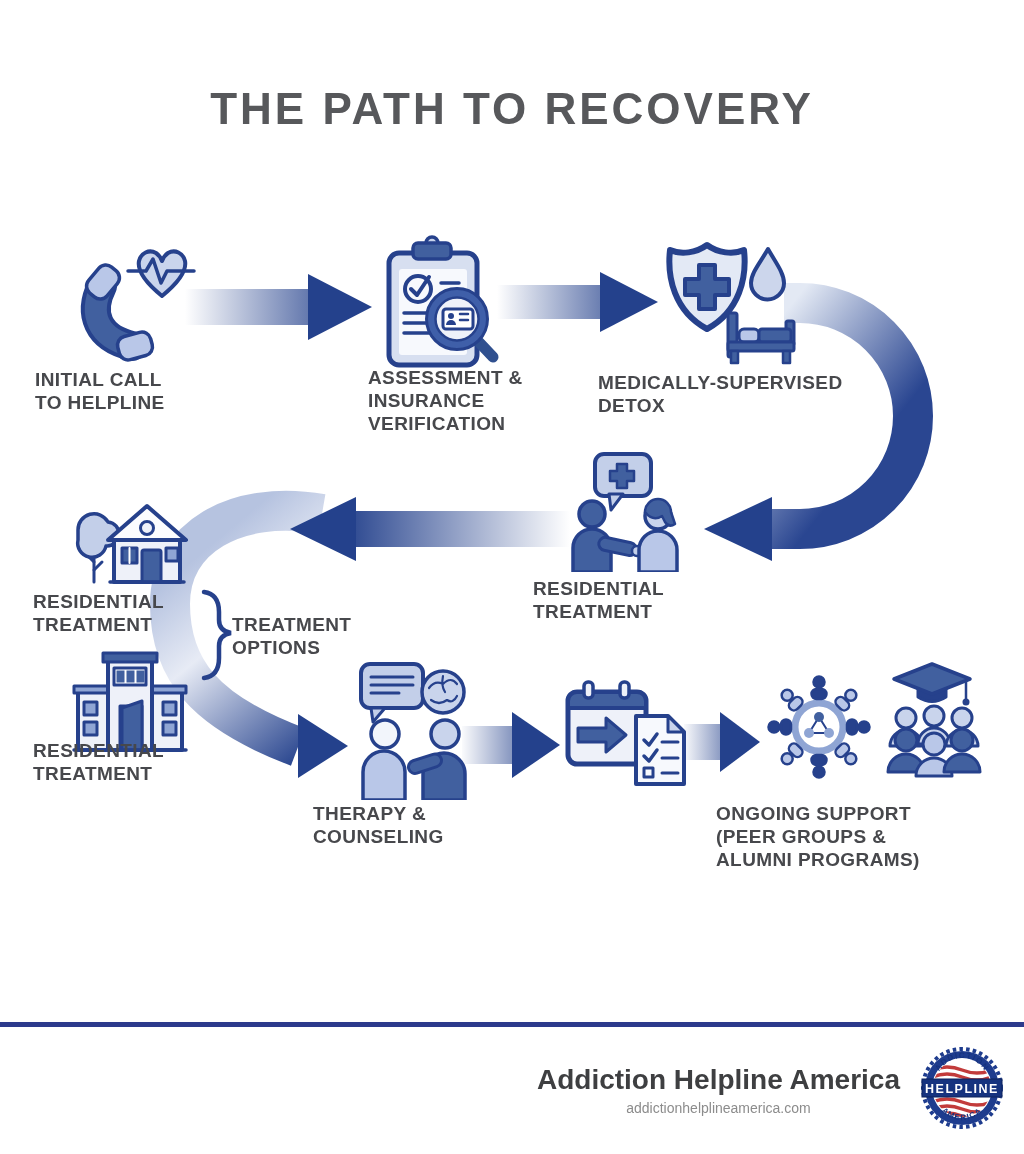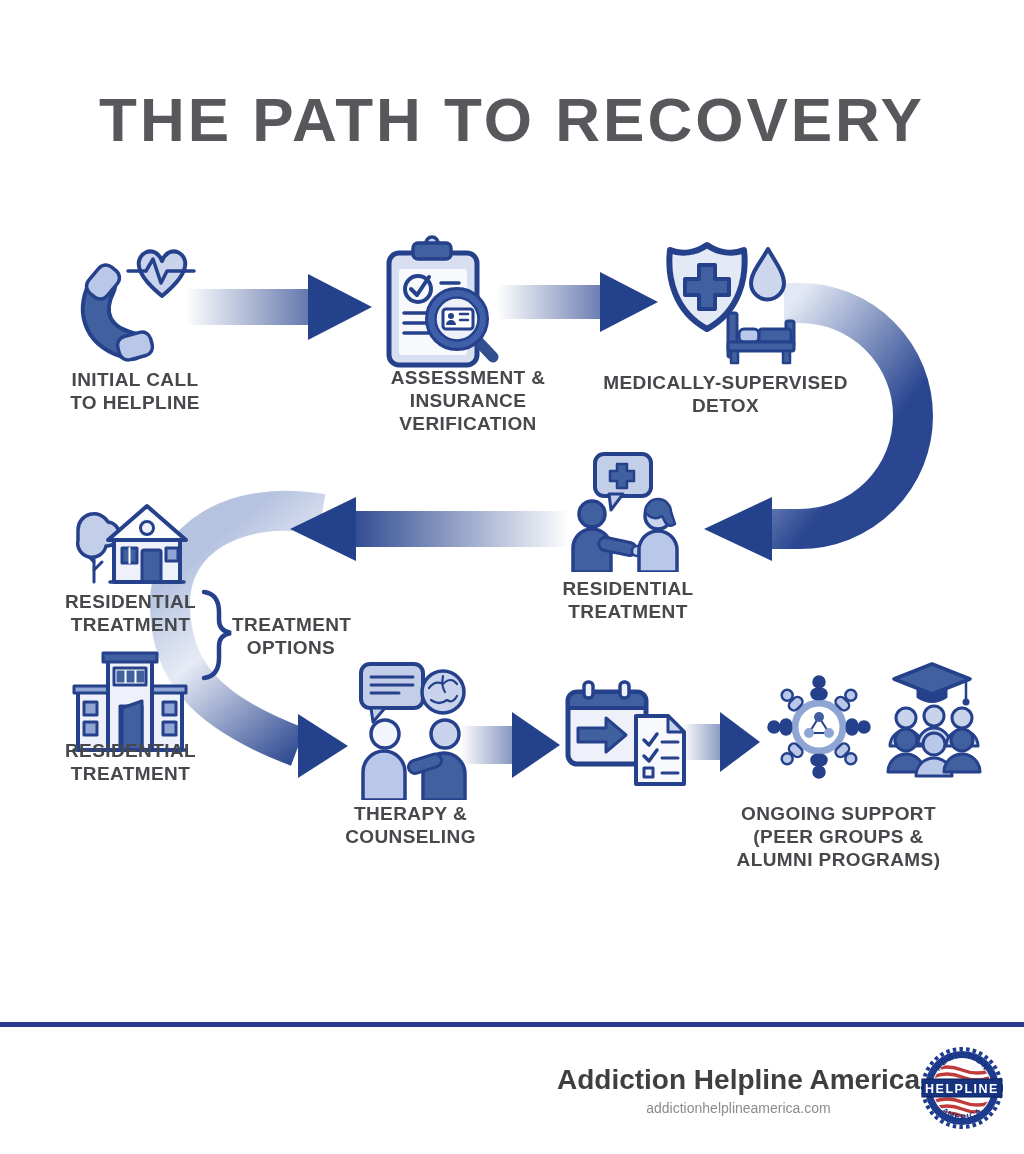--- a/index.html
+++ b/index.html
@@ -2,33 +2,33 @@
 <html><head>
 <meta charset="utf-8">
 <style>
   html,body { margin:0; padding:0; background:#ffffff; }
   .canvas {
     position:relative; width:1024px; height:1154px; background:#ffffff;
     overflow:hidden; font-family:"Liberation Sans", sans-serif;
   }
   .title {
     position:absolute; top:84px; left:0; width:100%; margin:0;
-    text-align:center; font-size:62px; font-weight:700; letter-spacing:3px;
+    text-align:center; font-size:44px; font-weight:700; letter-spacing:3px;
     color:#57585b;
   }
   .flow { position:absolute; left:0; top:0; }
   .icon { position:absolute; }
   .icon svg { display:block; }
   .label {
-    position:absolute; white-space:pre-line; text-align:center;
+    position:absolute; white-space:pre-line; 
     font-size:19px; font-weight:600; color:#47484c; letter-spacing:0.4px;
     line-height:1.22;
   }
   .footer-rule { position:absolute; top:1022px; left:0; width:1024px; height:5px; background:#2c3a8c; }
-  .footer { position:absolute; top:1046px; right:20px; display:flex; align-items:center; }
+  .footer { position:absolute; top:1046px; right:20px; display:flex; align-items:center; gap:20px; }
   .footer-text { text-align:center; }
   .brand { font-size:28px; font-weight:700; color:#3e3f41; line-height:1.15; }
   .website { font-size:14px; font-weight:400; color:#8c8c8c; margin-top:3px; }
 </style>
 </head>
 <body>
 
 <div class="canvas">
 
   <h1 class="title">THE PATH TO RECOVERY</h1>

